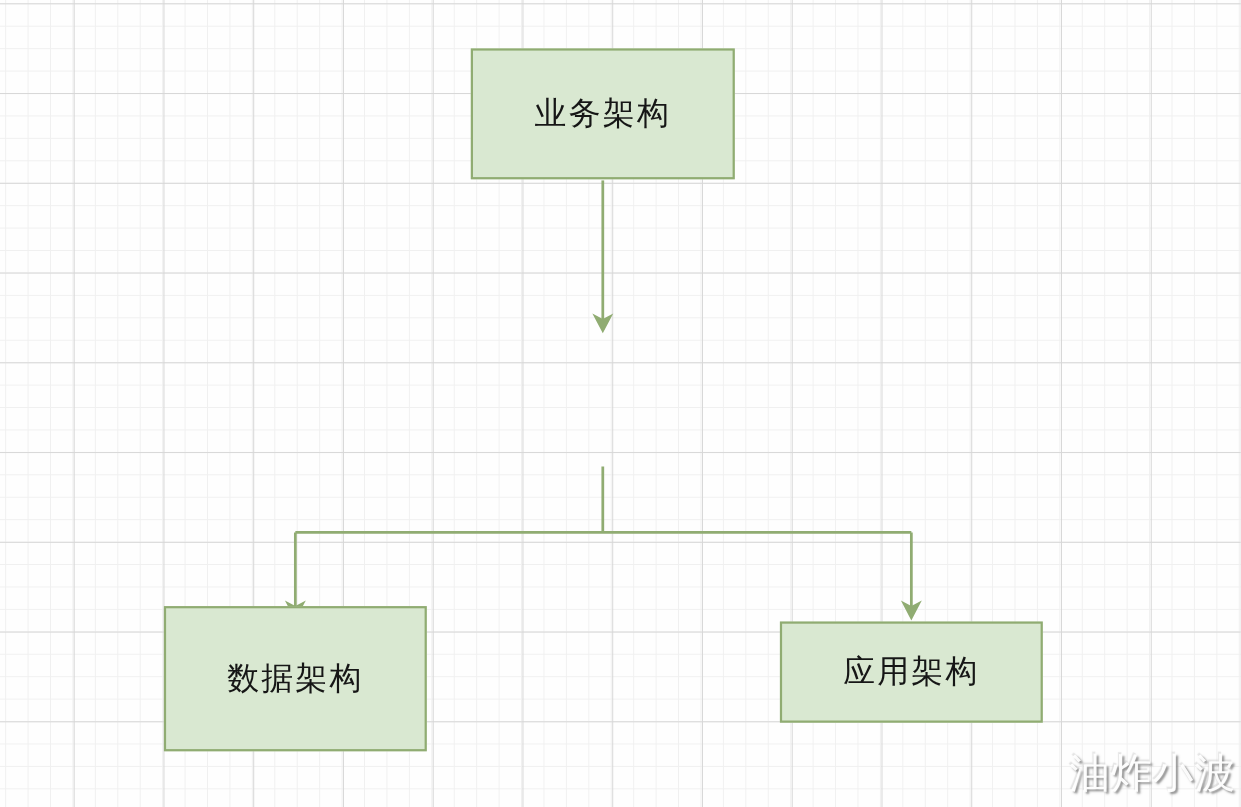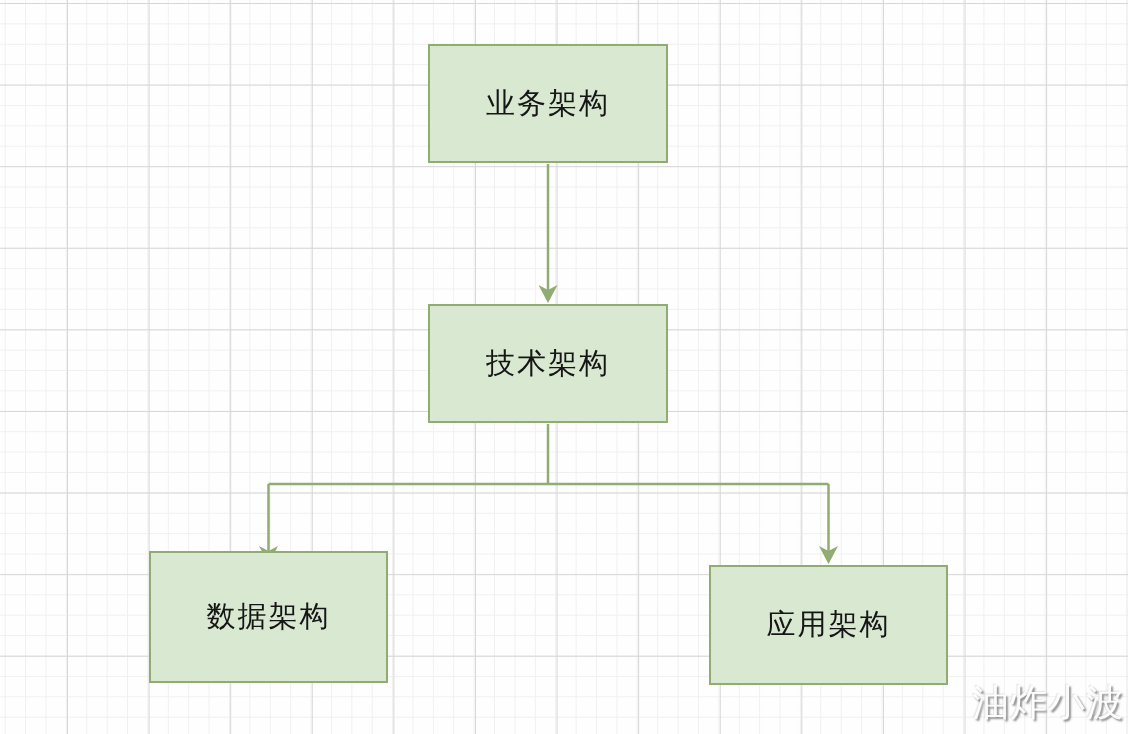--- a/index.html
+++ b/index.html
@@ -53,21 +53,21 @@
     align-items: center;
     justify-content: center;
     font-size: 29px;
     letter-spacing: 2px;
     color: #161616;
     text-align: left;
   }
   .node-business    { left: 428px; top: 44px;  width: 240px; height: 119px; }
   .node-technology  { left: 428px; top: 304px; width: 240px; height: 119px; }
   .node-data        { left: 149px; top: 551px; width: 239px; height: 132px; }
-  .node-application { left: 709px; top: 565px; width: 239px; height: 120px; }
+  .node-application { left: 709px; top: 565px; width: 239px; height: 92px; }
 
   .watermark {
     position: absolute;
     right: 4px;
     bottom: 6px;
     font-size: 37px;
     letter-spacing: 1px;
     color: rgba(255,255,255,0.95);
     text-shadow: 2px 2px 2px rgba(125,125,125,0.85), -1px -1px 1px rgba(190,190,190,0.4);
     user-select: none;
@@ -89,23 +89,20 @@
       <path class="edge-line" d="M548 424 L548 484 M268.5 484 L828.5 484 M268.5 484 L268.5 561 M828.5 484 L828.5 561"></path>
       <path class="arrow-head" d="M268.5 564 L259 546 L268.5 551 L278 546 Z"></path>
       <path class="arrow-head" d="M828.5 564 L819 546 L828.5 551 L838 546 Z"></path>
     </g>
   </svg>
 
   <div class="node node-business">
     <span>业务架构</span>
   </div>
 
-  <div class="node node-technology">
-    <span>技术架构</span>
-  </div>
 
   <div class="node node-data">
     <span>数据架构</span>
   </div>
 
   <div class="node node-application">
     <span>应用架构</span>
   </div>
 
   <div class="watermark">油炸小波</div>

